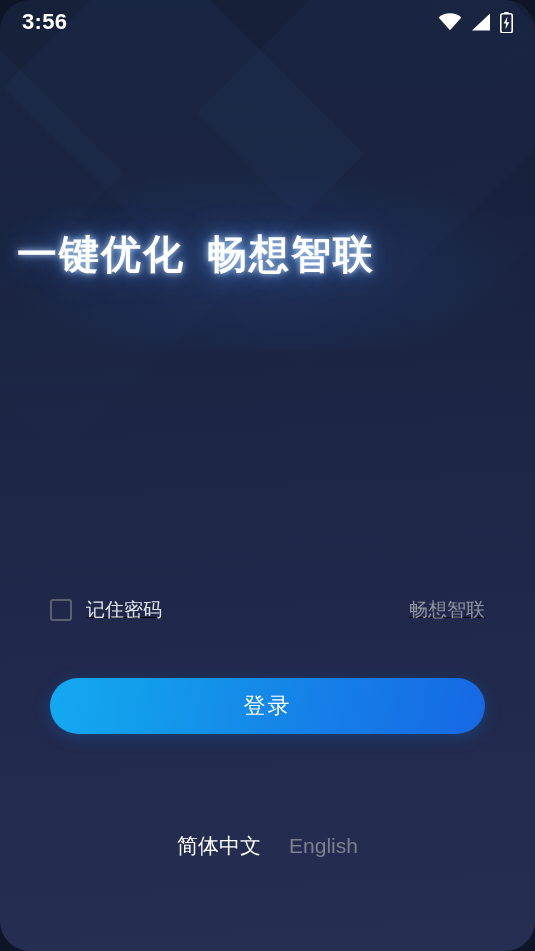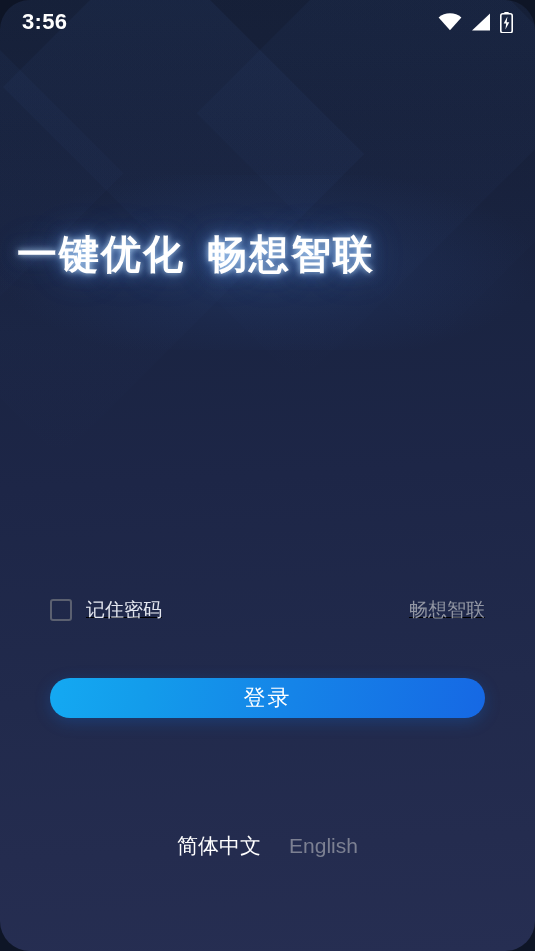--- a/index.html
+++ b/index.html
@@ -207,21 +207,21 @@
     font-size: 19px;
     cursor: pointer;
   }
 
   
   .login-btn {
     position: absolute;
     left: 50px;
     right: 50px;
     top: 678px;
-    height: 40px;
+    height: 56px;
     border: none;
     border-radius: 28px;
     background: linear-gradient(100deg, #14a9f2 0%, #139ceb 22%, #1584e8 55%, #1668e4 100%);
     color: #ffffff;
     font-size: 22px;
     font-family: "Liberation Sans", "DejaVu Sans", sans-serif;
     letter-spacing: 2px;
     cursor: pointer;
     z-index: 4;
     box-shadow: 0 4px 16px rgba(18,110,220,0.28);

